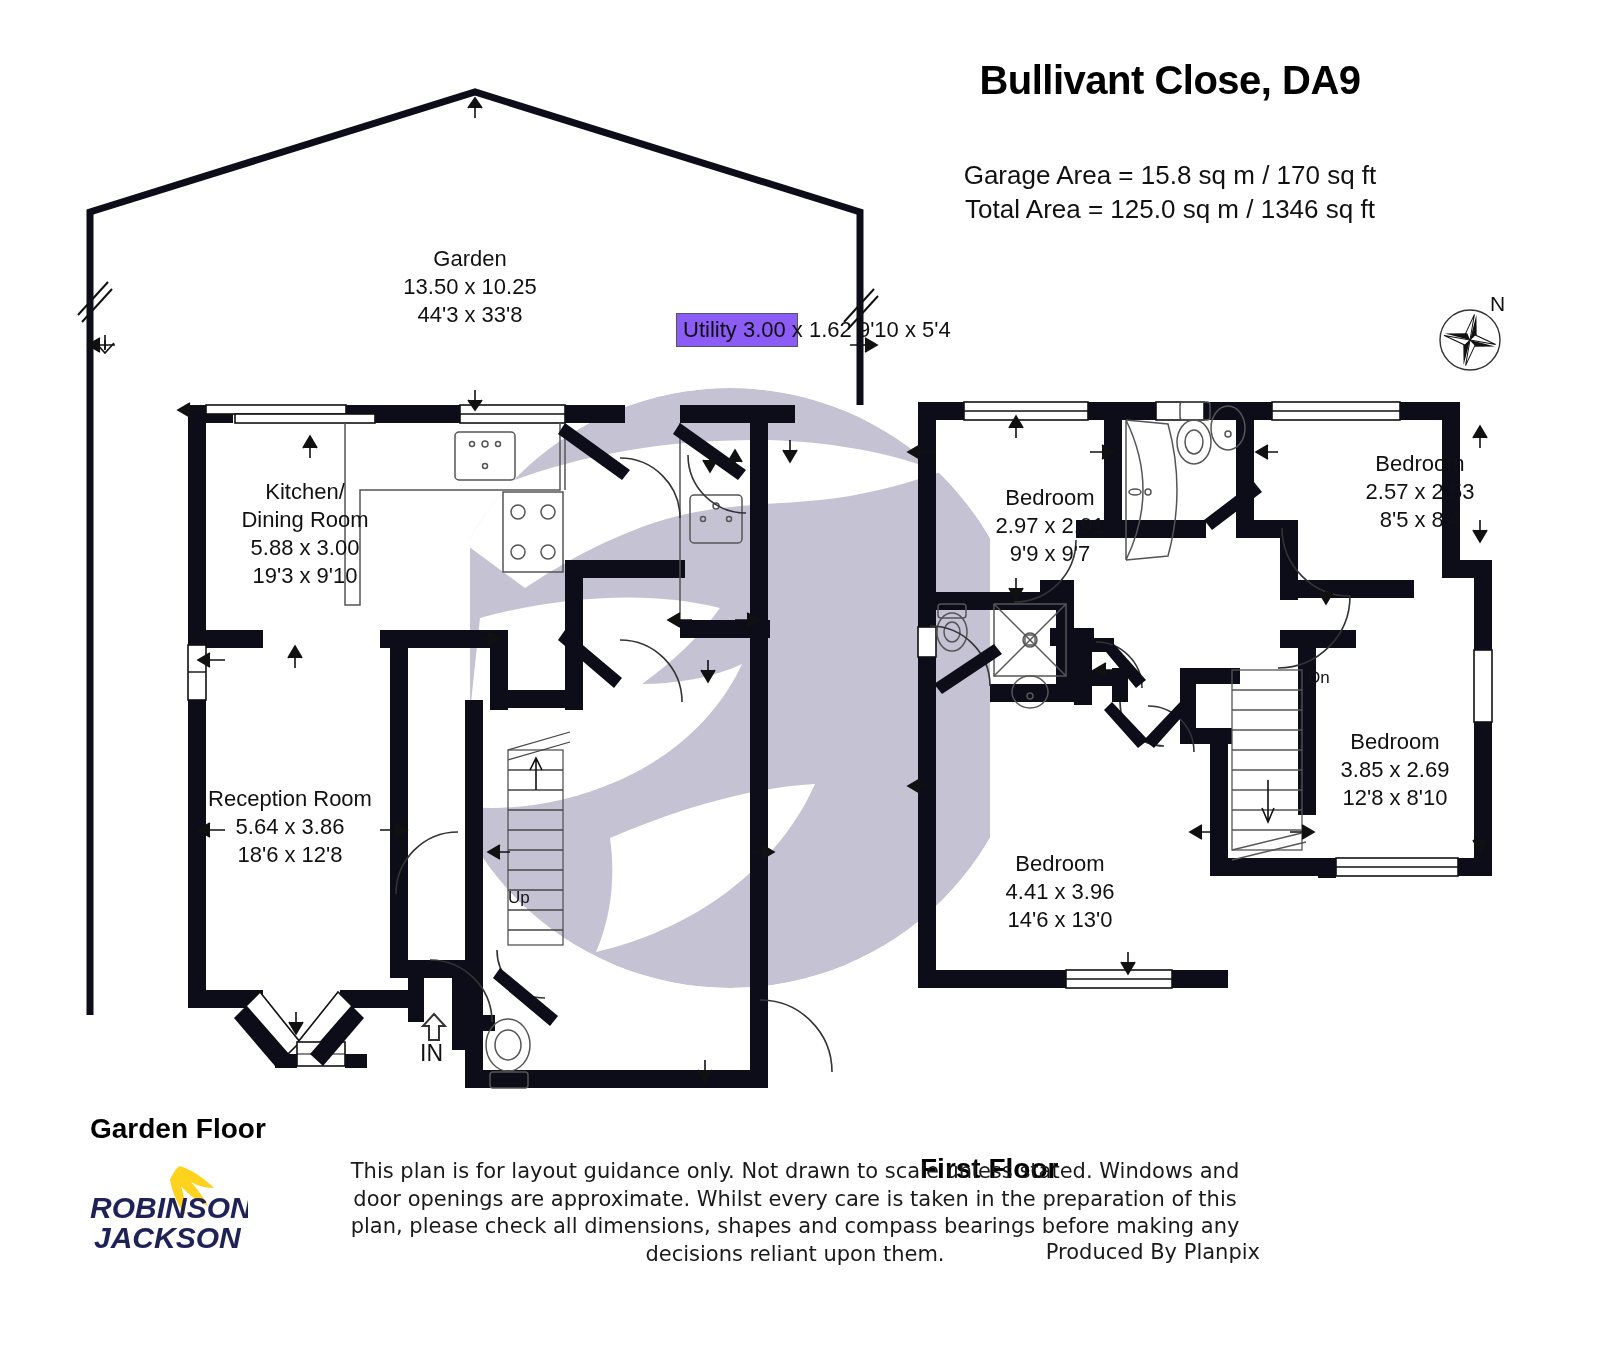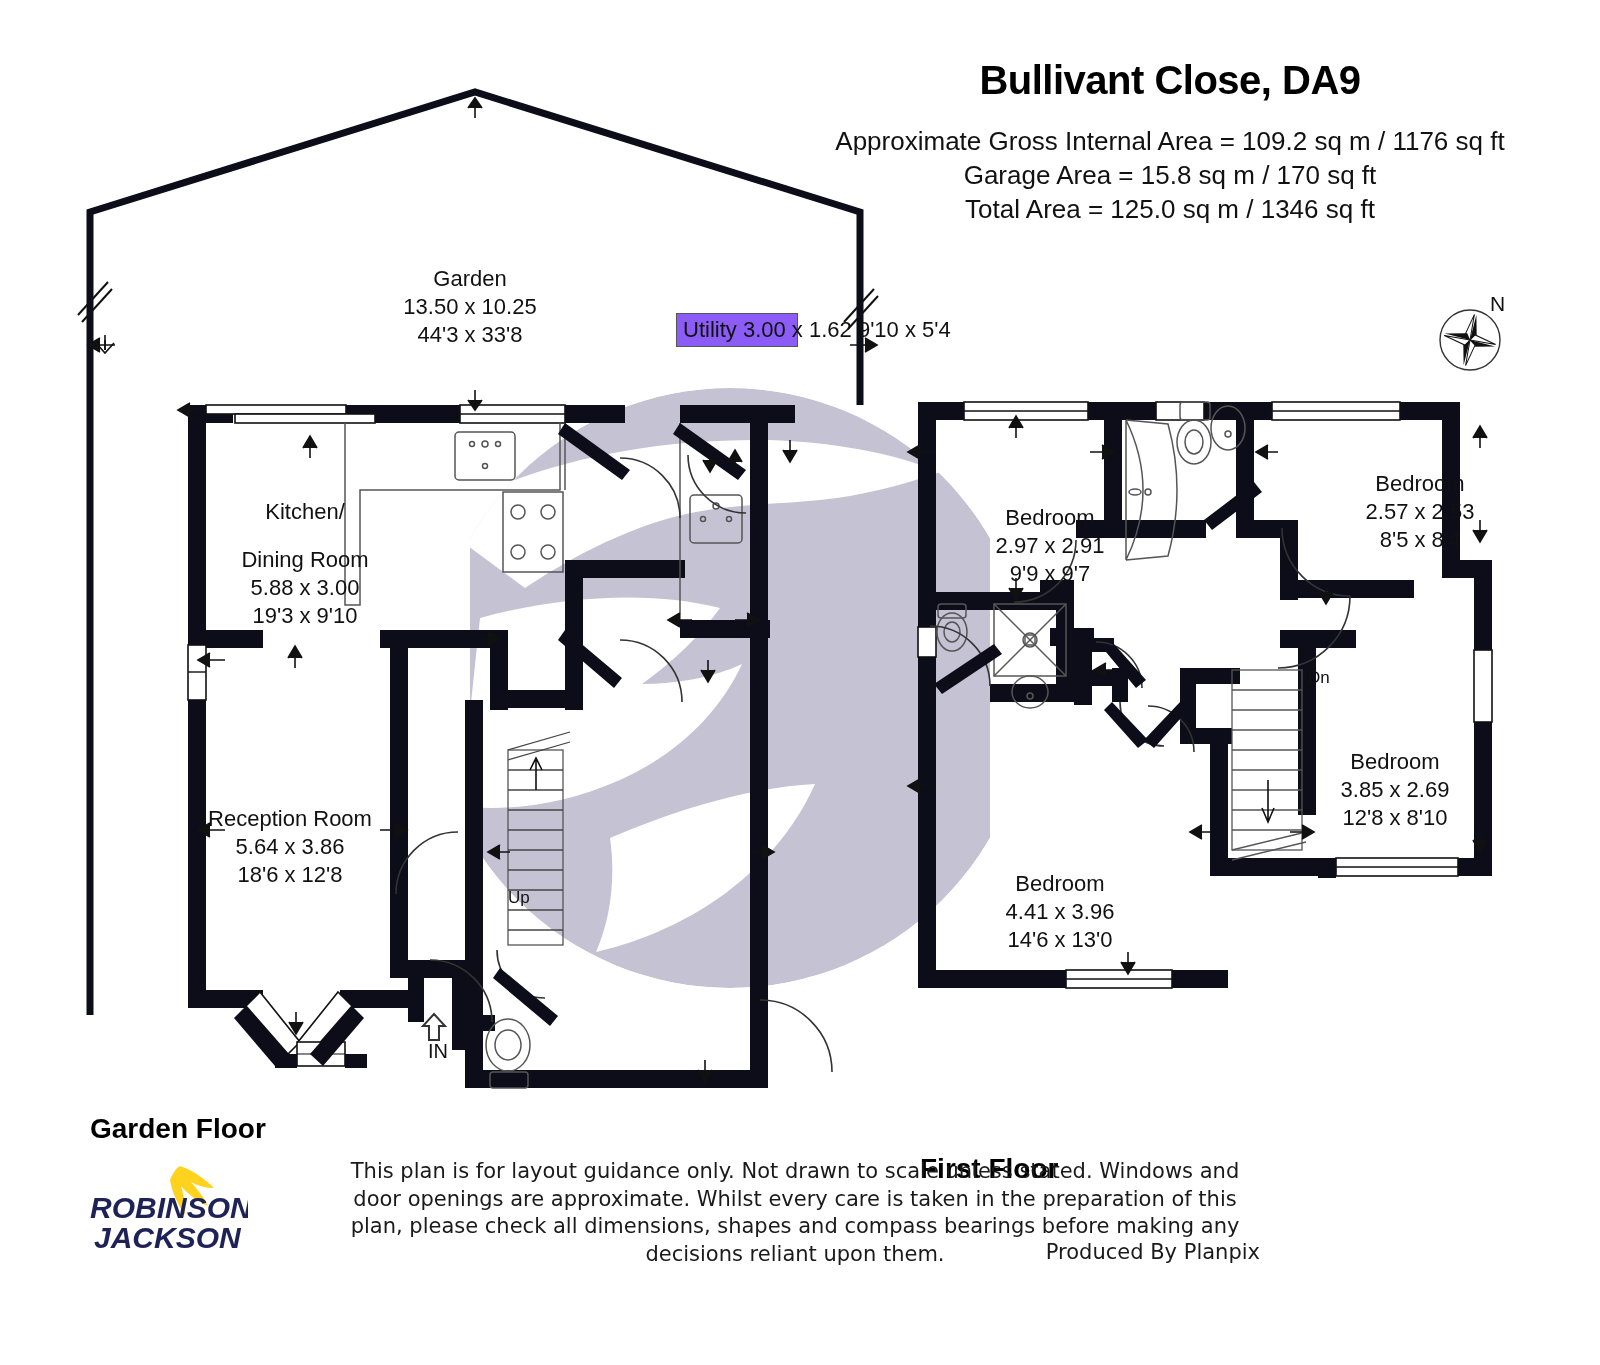--- a/index.html
+++ b/index.html
@@ -38,21 +38,21 @@
 
   
   #ground-svg{position:absolute;left:60px;top:60px;}
   #first-svg{position:absolute;left:890px;top:380px;}
 
   
   .rlabel{
     position:absolute;text-align:center;font-size:22px;line-height:28px;
     color:#111;white-space:nowrap;
   }
-  .rlabel .rname{display:block;margin-top:20px;}
+  .rlabel .rname{display:block;}
   .rlabel .rdm{display:block;}
   .rlabel .rdi{display:block;}
 
   .boxlabel{
     position:absolute;text-align:center;font-size:22px;line-height:28px;
     color:#111;white-space:nowrap;background:#8b5cf6;
     border:1px solid #555;padding:2px 6px;
   }
 
   .tinylabel{position:absolute;font-size:17px;color:#111;}
@@ -77,21 +77,20 @@
     position:absolute;left:330px;top:1240px;width:930px;text-align:right;
     font-size:21px;color:#1a1a1a;font-family:"DejaVu Sans",sans-serif;
   }
 </style>
 </head>
 <body>
 
 <div class="stage">
 
   <div id="plan-title">Bullivant Close, DA9</div>
-  <div class="area-line" id="area-gross">Approximate Gross Internal Area = 109.2 sq m / 1176 sq ft</div>
   <div class="area-line" id="area-garage">Garage Area = 15.8 sq m / 170 sq ft</div>
   <div class="area-line" id="area-total">Total Area = 125.0 sq m / 1346 sq ft</div>
 
   <svg id="compass" viewBox="0 0 64 64">
     <circle cx="32" cy="32" r="30" fill="#fff" stroke="#333" stroke-width="1.4"></circle>
     <g transform="rotate(12 32 32)">
       <polygon points="32,32 33,6 38,28" fill="#111"></polygon>
       <polygon points="32,32 31,6 26,28" fill="#fff" stroke="#111" stroke-width="1"></polygon>
       <polygon points="32,32 58,33 36,38" fill="#111"></polygon>
       <polygon points="32,32 58,31 36,26" fill="#fff" stroke="#111" stroke-width="1"></polygon>
@@ -475,21 +474,21 @@
     <span class="rdm">5.64 x 3.86</span>
     <span class="rdi">18'6 x 12'8</span>
   </div>
 
 
   <div class="tinylabel" style="left:508px;top:888px;">Up</div>
 
   <svg style="position:absolute;left:420px;top:1012px;width:28px;height:30px;" viewBox="0 0 28 30">
     <path d="M 14 2 L 25 14 L 19 14 L 19 28 L 9 28 L 9 14 L 3 14 Z" fill="none" stroke="#333" stroke-width="2"></path>
   </svg>
-  <div class="tinylabel" style="left:420px;top:1040px;font-size:20px;margin-left:8px;">IN</div>
+  <div class="tinylabel" style="left:420px;top:1040px;font-size:23px;">IN</div>
 
   <div class="rlabel" style="left:950px;top:484px;width:200px;">
     <span class="rname">Bedroom</span>
     <span class="rdm">2.97 x 2.91</span>
     <span class="rdi">9'9 x 9'7</span>
   </div>
 
   <div class="rlabel" style="left:1320px;top:450px;width:200px;">
     <span class="rname">Bedroom</span>
     <span class="rdm">2.57 x 2.53</span>

